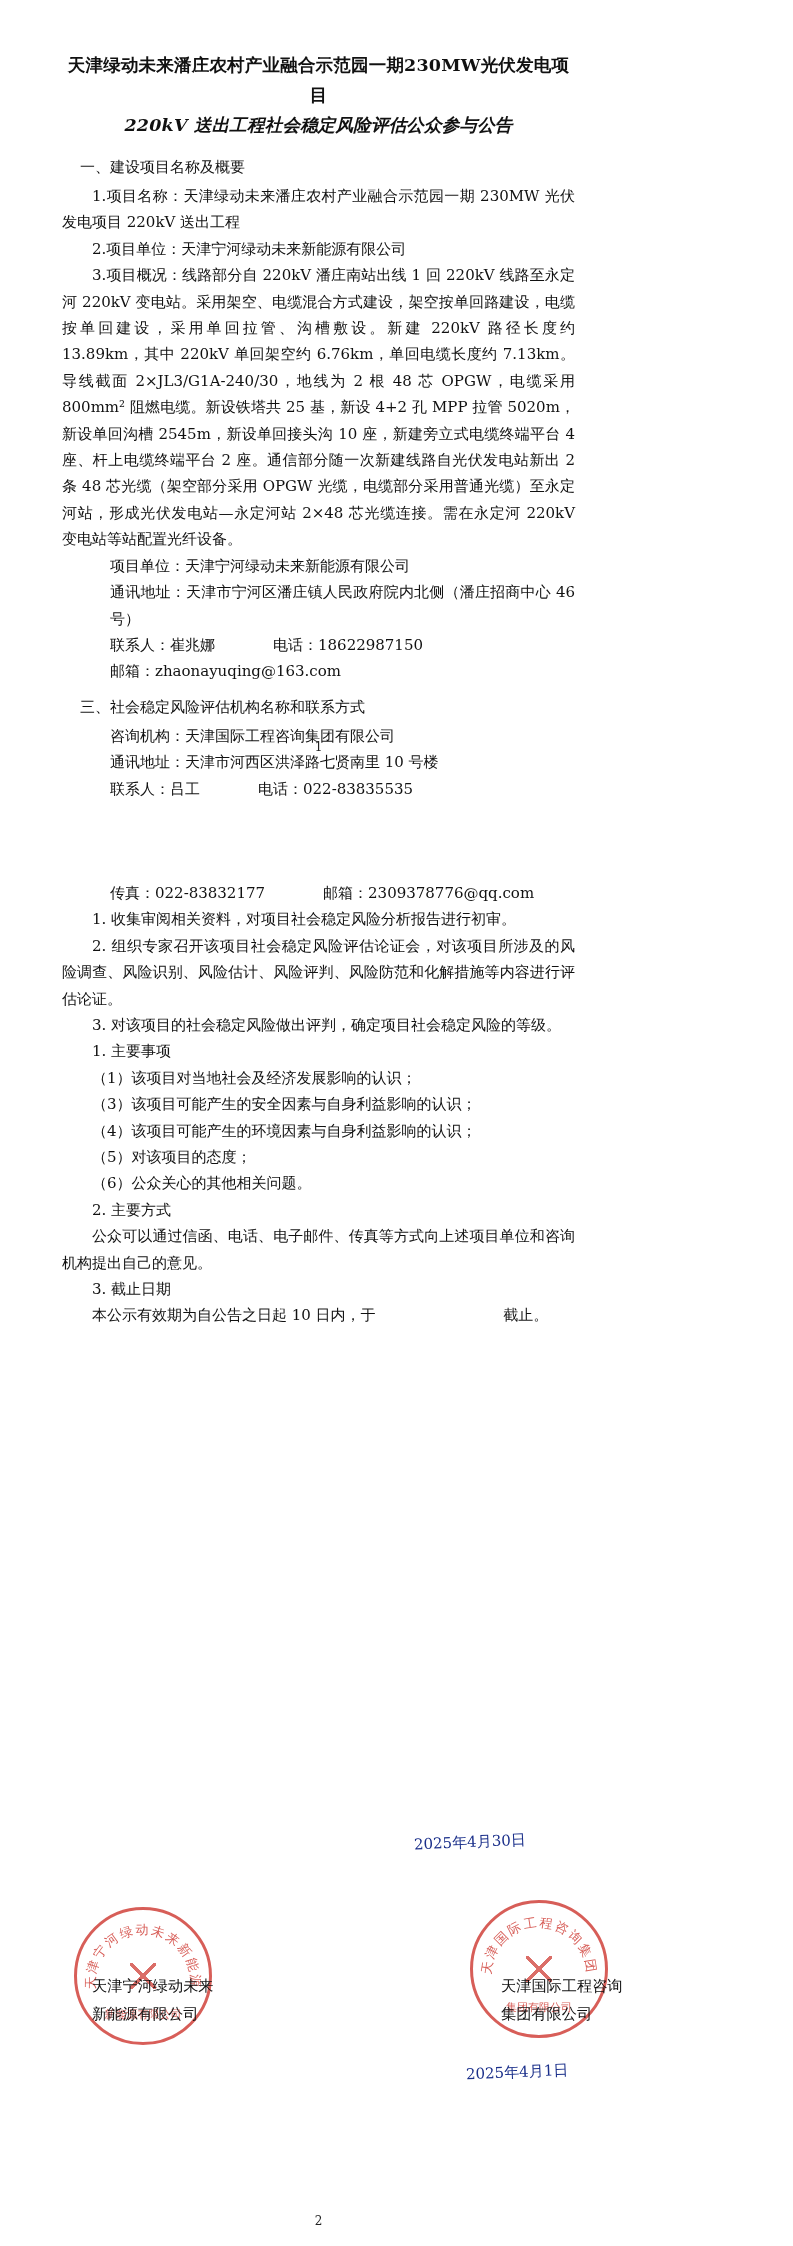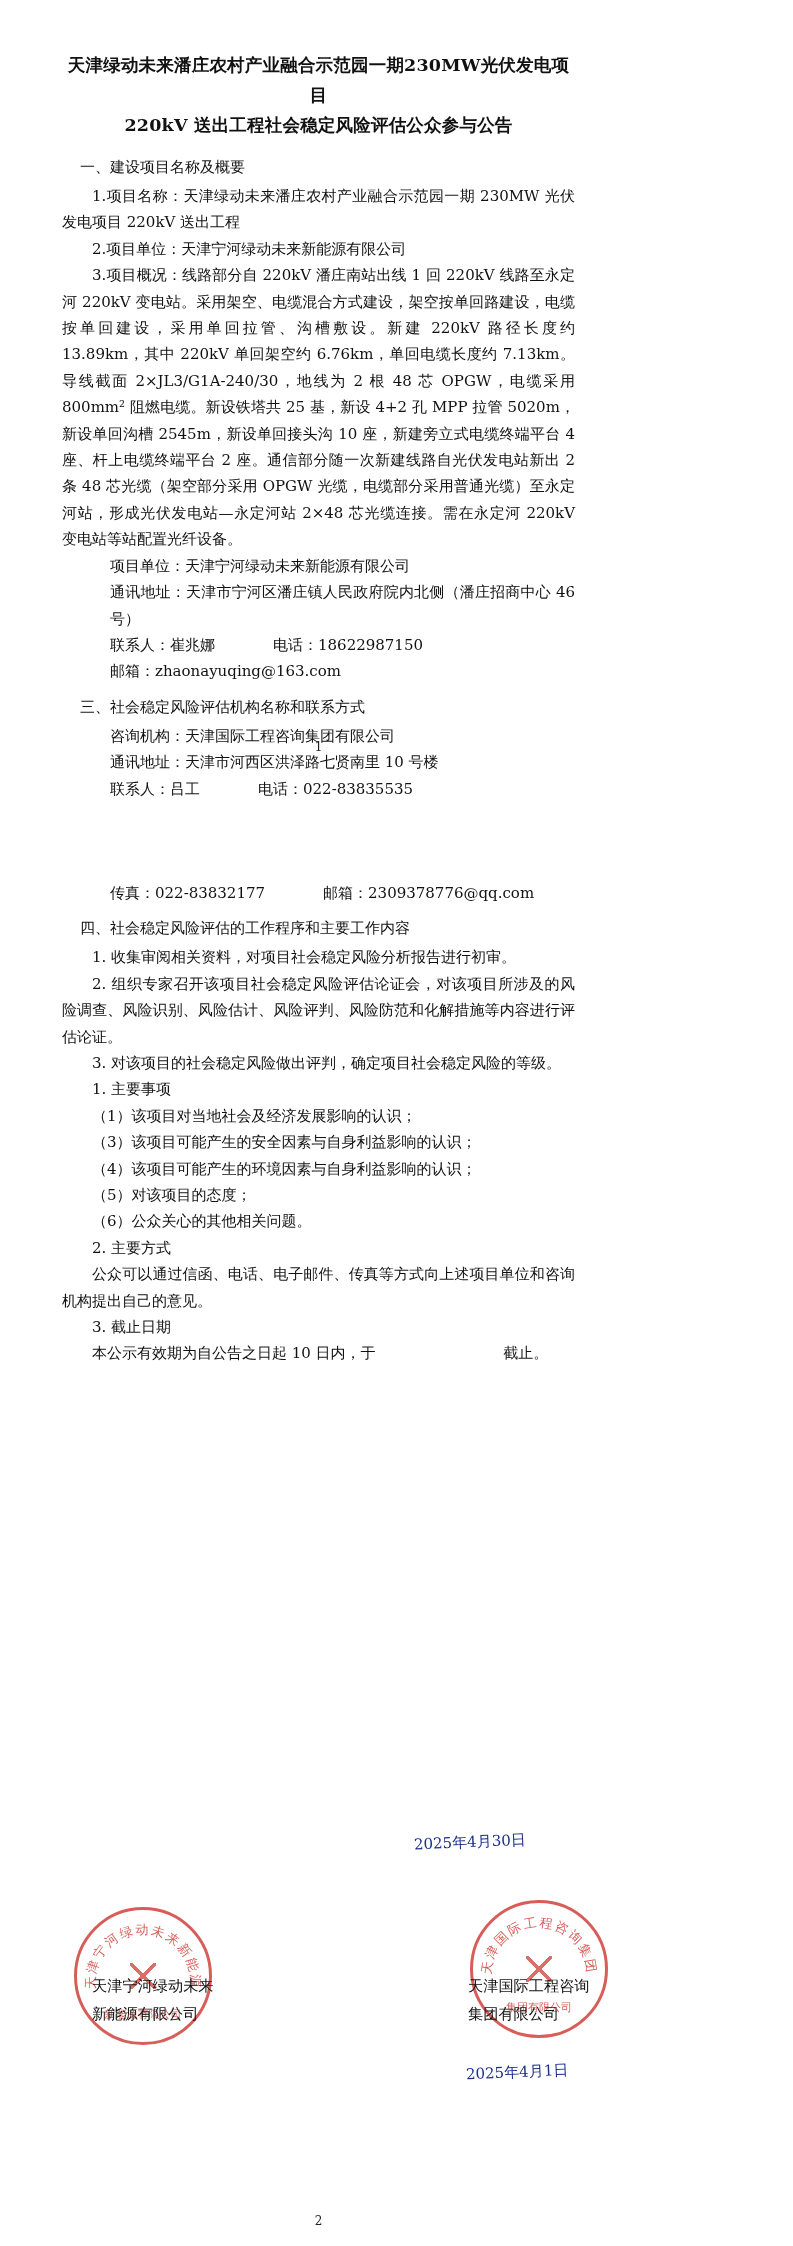--- a/index.html
+++ b/index.html
@@ -23,21 +23,21 @@
     padding: 44px 62px 0 62px;
   }
   .doc-title {
     text-align: center;
     font-weight: bold;
     font-size: 17.5px;
     line-height: 30px;
     letter-spacing: 0.2px;
     margin: 6px 0 14px 0;
   }
-  .doc-title .line2 { display: block; }
+  .doc-title .line2 { display: block; font-style: italic; }
   h2.section {
     font-weight: normal;
     font-size: 15px;
     line-height: 26px;
     margin: 9px 0 3px 0;
     text-indent: 18px;
   }
   p.body {
     font-size: 15px;
     line-height: 26.4px;
@@ -117,21 +117,21 @@
   #seal-left { left: 74px; top: 1907px; }
   #seal-right { left: 470px; top: 1900px; }
 
   .signblock {
     position: absolute;
     font-size: 15.2px;
     line-height: 28px;
     margin-top: 31px;
   }
   #sign-left { left: 92px; top: 1941px; }
-  #sign-right { left: 468px; top: 1941px; }
+  #sign-right { left: 501px; top: 1941px; }
 
   .handwrite {
     position: absolute;
     font-family: "DejaVu Serif", "Liberation Serif", serif;
     color: #1a2f8a;
     font-size: 15px;
     transform: rotate(-2.5deg);
   }
   #hand-date-inline {
     position: absolute;
@@ -204,21 +204,20 @@
   <div class="gapblock"></div>
 
   <div class="kv">
     <span class="k">传真：</span>
     <span class="v">022-83832177</span>
     <span class="gap"></span>
     <span class="k">邮箱：</span>
     <span class="v">2309378776@qq.com</span>
   </div>
 
-  <h2 class="section">四、社会稳定风险评估的工作程序和主要工作内容</h2>
   <p class="body ind2">1. 收集审阅相关资料，对项目社会稳定风险分析报告进行初审。</p>
   <p class="body ind2">2. 组织专家召开该项目社会稳定风险评估论证会，对该项目所涉及的风险调查、风险识别、风险估计、风险评判、风险防范和化解措施等内容进行评估论证。</p>
   <p class="body ind2">3. 对该项目的社会稳定风险做出评判，确定项目社会稳定风险的等级。</p>
 
   <p class="body ind2">1. 主要事项</p>
   <p class="body ind2">（1）该项目对当地社会及经济发展影响的认识；</p>
   <p class="body ind2">（3）该项目可能产生的安全因素与自身利益影响的认识；</p>
   <p class="body ind2">（4）该项目可能产生的环境因素与自身利益影响的认识；</p>
   <p class="body ind2">（5）对该项目的态度；</p>
   <p class="body ind2">（6）公众关心的其他相关问题。</p>

